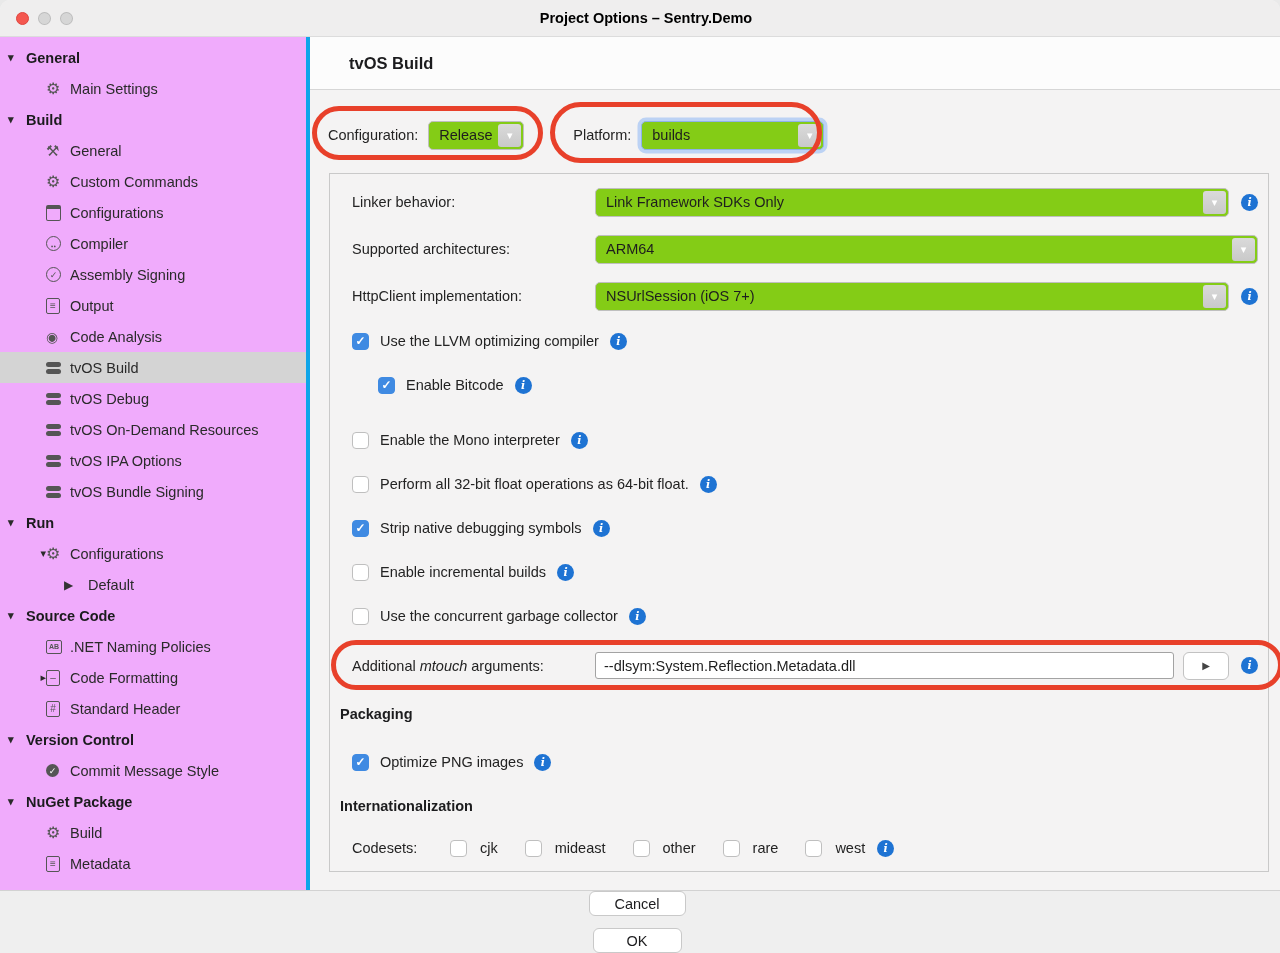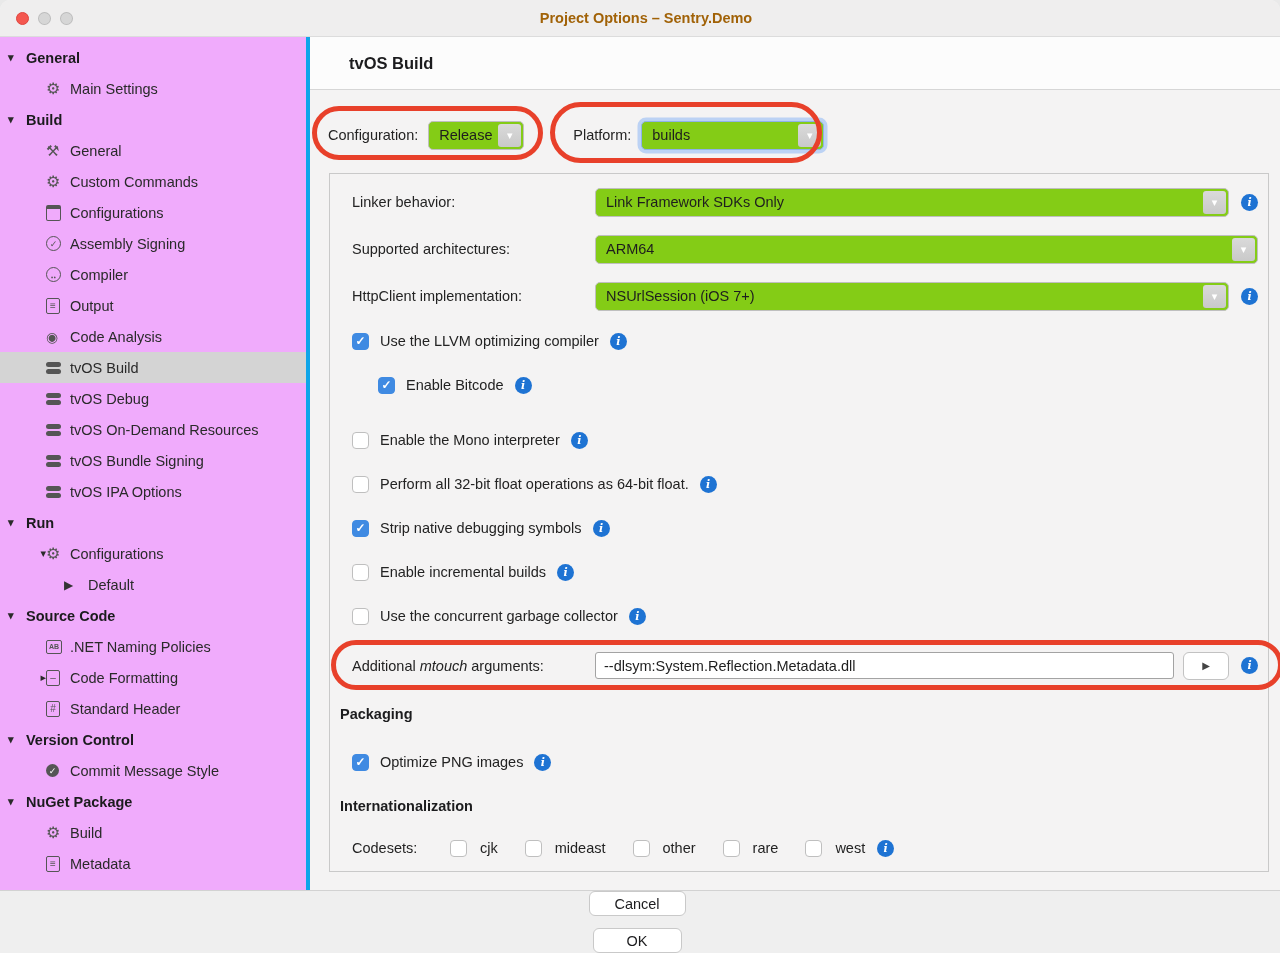--- a/index.html
+++ b/index.html
@@ -6,21 +6,21 @@
   html,body { background:#e9e9e9; font-family:"Liberation Sans", sans-serif; }
   .window{ width:1280px; height:953px; position:relative; background:#f4f3f3;
            border-radius:10px 10px 0 0; overflow:hidden; }
 
   
   .titlebar{ height:37px; background:#efeeee; border-bottom:1px solid #dcdcdc;
              display:flex; align-items:center; justify-content:center; position:relative; }
   .traffic{ position:absolute; left:16px; top:0; height:100%; display:flex; align-items:center; gap:9px; }
   .tl{ width:13px; height:13px; border-radius:50%; background:#d6d6d6; border:1px solid rgba(0,0,0,.12); }
   .tl.red{ background:#f4574f; border-color:#e0443e; }
-  .title{ font-weight:bold; font-size:14.5px; color:#a16207;padding-left:12px; }
+  .title{ font-weight:bold; font-size:14.5px; color:#000000;padding-left:12px; }
 
   
   .body{ display:flex; height:853px; }
 
   
   .sidebar{ width:310px; flex:none; background:#f0abfc; border-right:4px solid #0ea5e9;
             padding-top:5px; overflow:hidden; }
   .srow{ height:31px; display:flex; align-items:center; font-size:14.5px; color:#2a2a2a; cursor:default; }
   .srow[data-level="0"]{ padding-left:8px; }
   .srow[data-level="1"]{ padding-left:28px;text-align:right; }
@@ -179,32 +179,32 @@
         </div>
 
         <div class="srow" data-level="1">
           <span class="disc"></span>
           <span class="sicon" data-icon="window-icon"></span>
           <span class="slabel">Configurations</span>
         </div>
 
         <div class="srow" data-level="1">
           <span class="disc"></span>
+          <span class="sicon" data-icon="compiler-icon"></span>
+          <span class="slabel">Compiler</span>
+        </div>
+
+        <div class="srow" data-level="1">
+          <span class="disc"></span>
           <span class="sicon" data-icon="seal-icon"></span>
           <span class="slabel">Assembly Signing</span>
         </div>
 
         <div class="srow" data-level="1">
           <span class="disc"></span>
-          <span class="sicon" data-icon="compiler-icon"></span>
-          <span class="slabel">Compiler</span>
-        </div>
-
-        <div class="srow" data-level="1">
-          <span class="disc"></span>
           <span class="sicon" data-icon="document-icon"></span>
           <span class="slabel">Output</span>
         </div>
 
         <div class="srow" data-level="1">
           <span class="disc"></span>
           <span class="sicon" data-icon="fisheye-icon"></span>
           <span class="slabel">Code Analysis</span>
         </div>
 
@@ -222,27 +222,27 @@
 
         <div class="srow" data-level="1">
           <span class="disc"></span>
           <span class="sicon" data-icon="tvos-icon"></span>
           <span class="slabel">tvOS On-Demand Resources</span>
         </div>
 
         <div class="srow" data-level="1">
           <span class="disc"></span>
           <span class="sicon" data-icon="tvos-icon"></span>
+          <span class="slabel">tvOS IPA Options</span>
+        </div>
+
+        <div class="srow" data-level="1">
+          <span class="disc"></span>
+          <span class="sicon" data-icon="tvos-icon"></span>
           <span class="slabel">tvOS Bundle Signing</span>
-        </div>
-
-        <div class="srow" data-level="1">
-          <span class="disc"></span>
-          <span class="sicon" data-icon="tvos-icon"></span>
-          <span class="slabel">tvOS IPA Options</span>
         </div>
 
         <div class="srow" data-level="0" data-bold="true" data-disclosure="down">
           <span class="disc"></span>
 
           <span class="slabel">Run</span>
         </div>
 
         <div class="srow" data-level="1" data-disclosure="down">
           <span class="disc"></span>

